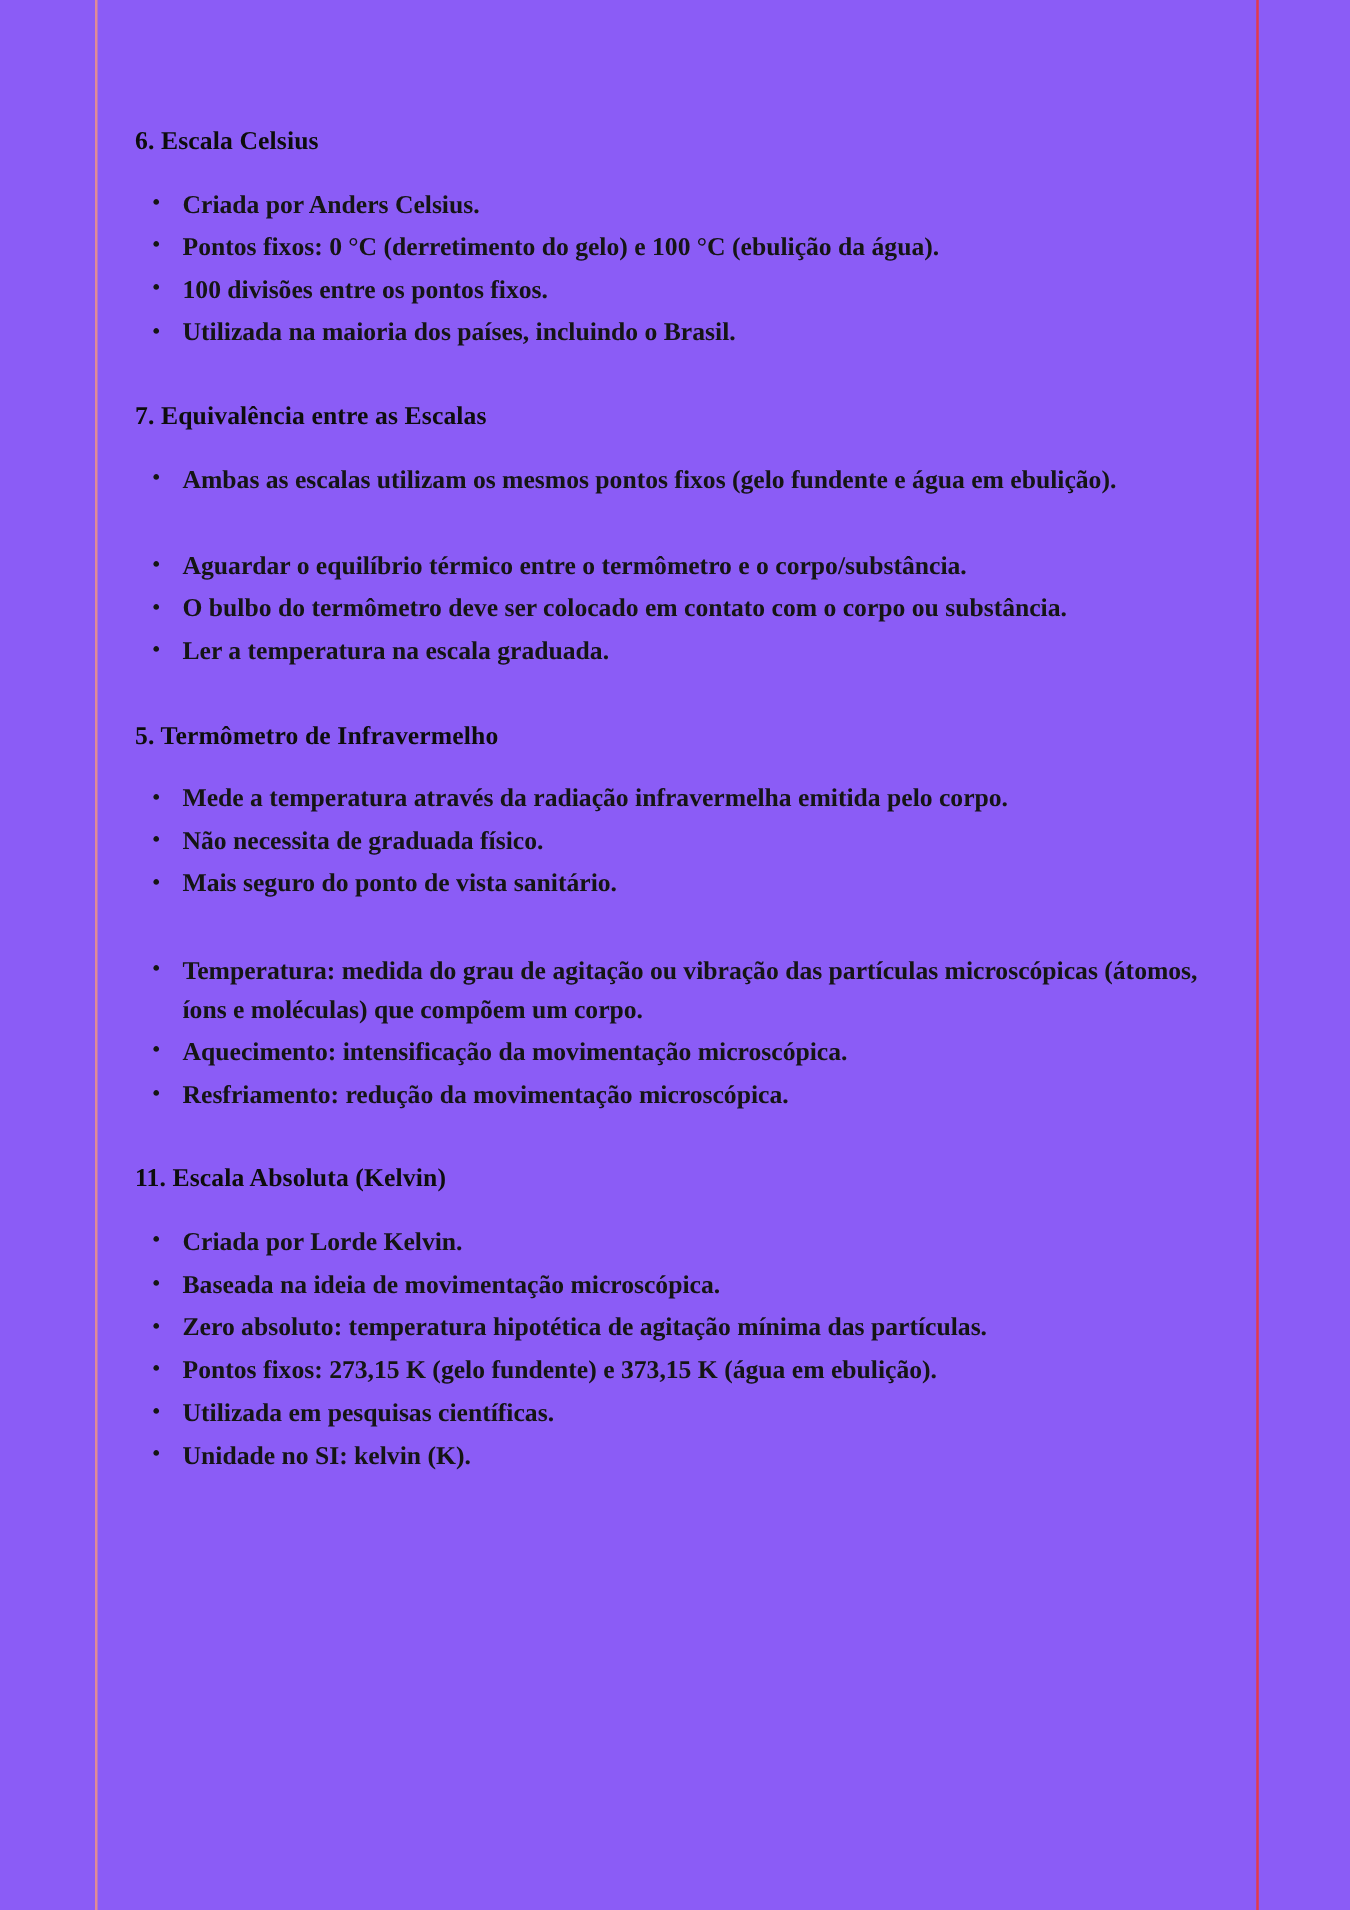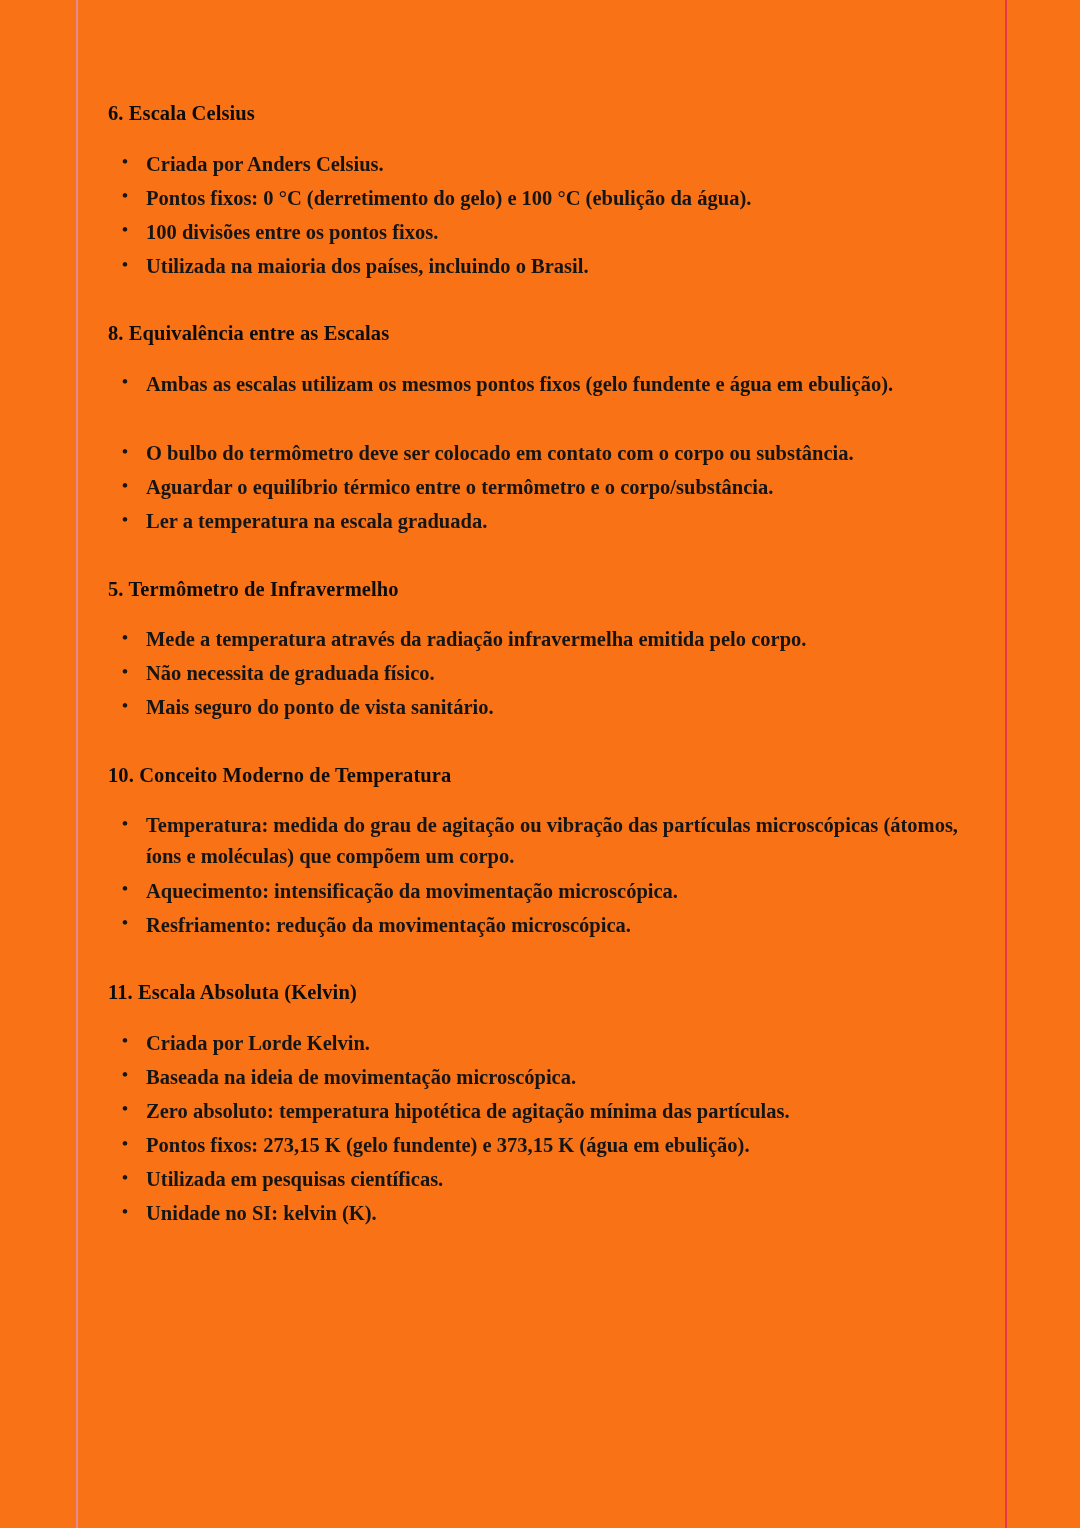--- a/index.html
+++ b/index.html
@@ -5,21 +5,21 @@
 <style>
   html, body {
     margin: 0;
     padding: 0;
     background: #ffffff;
   }
   .page {
     position: relative;
     width: 1080px;
     height: 1528px;
-    background: #f97316;
+    background: #8b5cf6;
     box-sizing: border-box;
     overflow: hidden;
     font-family: "Liberation Serif", "DejaVu Serif", serif;
     color: #111111;
   }
   
   .rule {
     position: absolute;
     top: 0;
     bottom: 0;
@@ -87,45 +87,44 @@
       <h2 class="section-heading">6. Escala Celsius</h2>
       <ul class="bullets">
         <li>Criada por Anders Celsius.</li>
         <li>Pontos fixos: 0 °C (derretimento do gelo) e 100 °C (ebulição da água).</li>
         <li>100 divisões entre os pontos fixos.</li>
         <li>Utilizada na maioria dos países, incluindo o Brasil.</li>
       </ul>
     </section>
 
     <section class="section">
-      <h2 class="section-heading">8. Equivalência entre as Escalas</h2>
+      <h2 class="section-heading">7. Equivalência entre as Escalas</h2>
       <ul class="bullets">
         <li>Ambas as escalas utilizam os mesmos pontos fixos (gelo fundente e água em ebulição).</li>
       </ul>
     </section>
 
     <section class="section">
       <ul class="bullets">
+        <li>Aguardar o equilíbrio térmico entre o termômetro e o corpo/substância.</li>
         <li>O bulbo do termômetro deve ser colocado em contato com o corpo ou substância.</li>
-        <li>Aguardar o equilíbrio térmico entre o termômetro e o corpo/substância.</li>
         <li>Ler a temperatura na escala graduada.</li>
       </ul>
     </section>
 
     <section class="section">
       <h2 class="section-heading">5. Termômetro de Infravermelho</h2>
       <ul class="bullets">
         <li>Mede a temperatura através da radiação infravermelha emitida pelo corpo.</li>
         <li>Não necessita de graduada físico.</li>
         <li>Mais seguro do ponto de vista sanitário.</li>
       </ul>
     </section>
 
     <section class="section">
-      <h2 class="section-heading">10. Conceito Moderno de Temperatura</h2>
       <ul class="bullets">
         <li>Temperatura: medida do grau de agitação ou vibração das partículas microscópicas (átomos, íons e moléculas) que compõem um corpo.</li>
         <li>Aquecimento: intensificação da movimentação microscópica.</li>
         <li>Resfriamento: redução da movimentação microscópica.</li>
       </ul>
     </section>
 
     <section class="section">
       <h2 class="section-heading">11. Escala Absoluta (Kelvin)</h2>
       <ul class="bullets">

